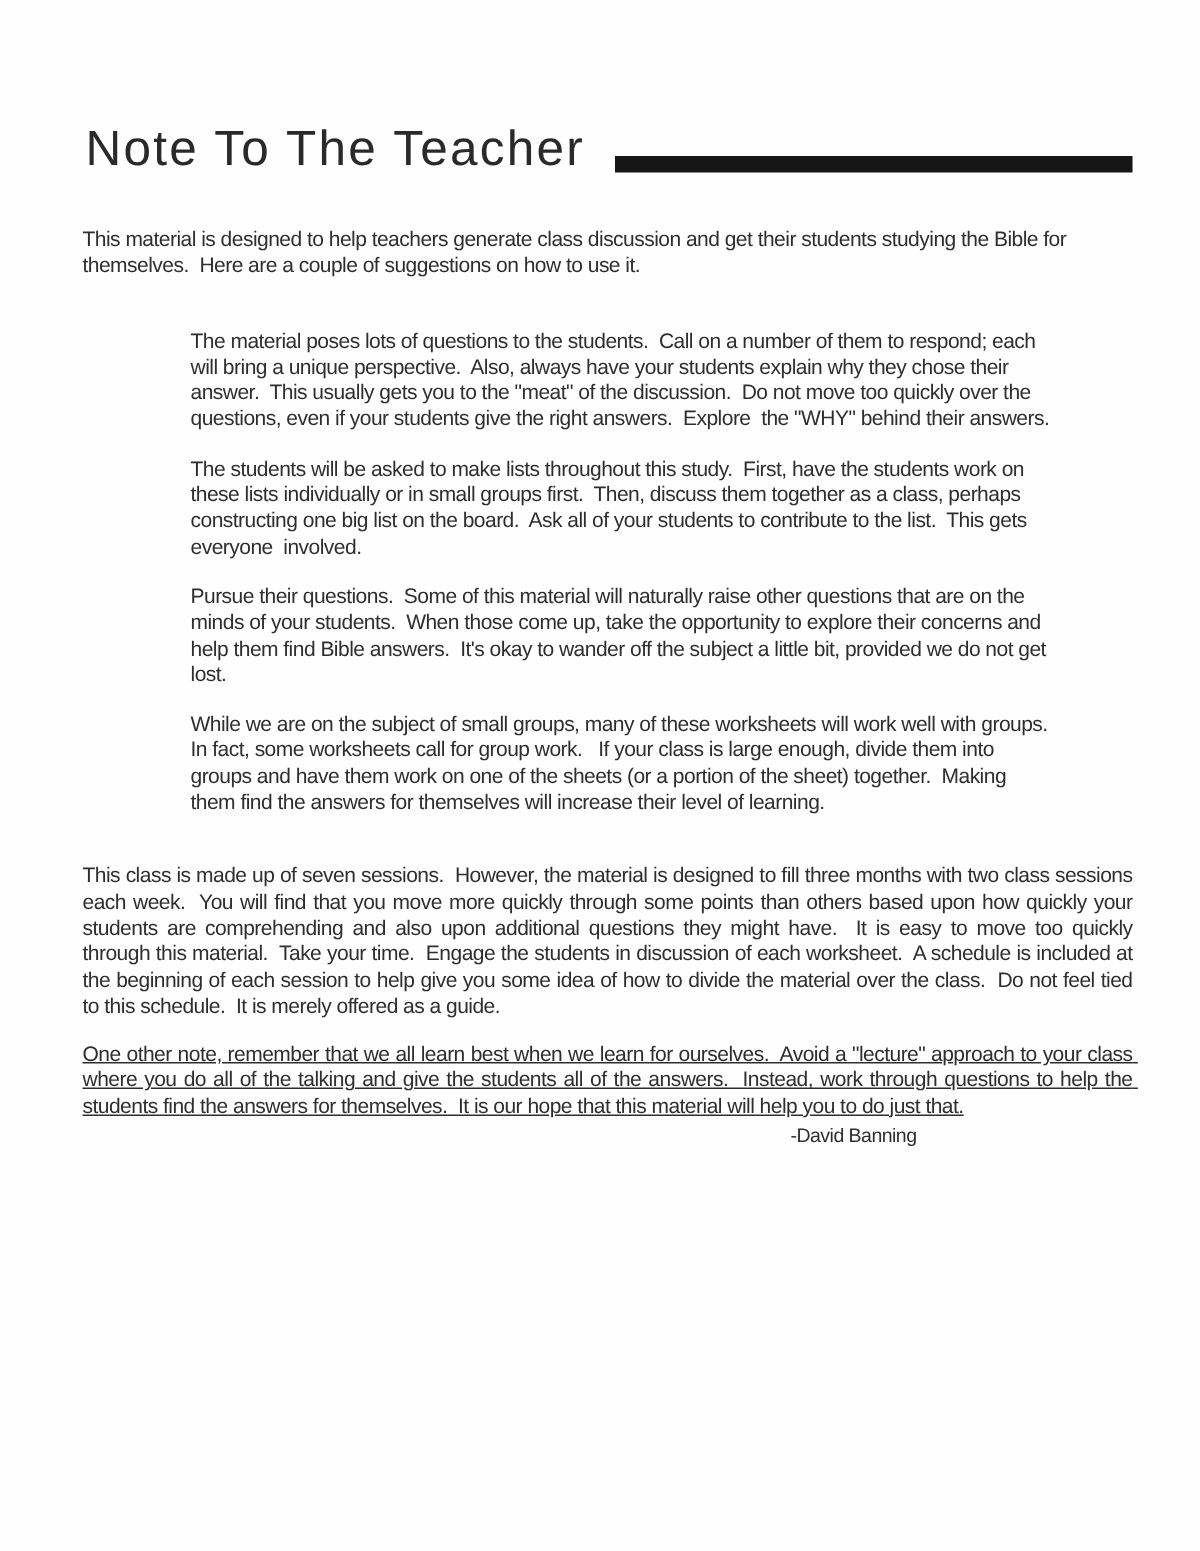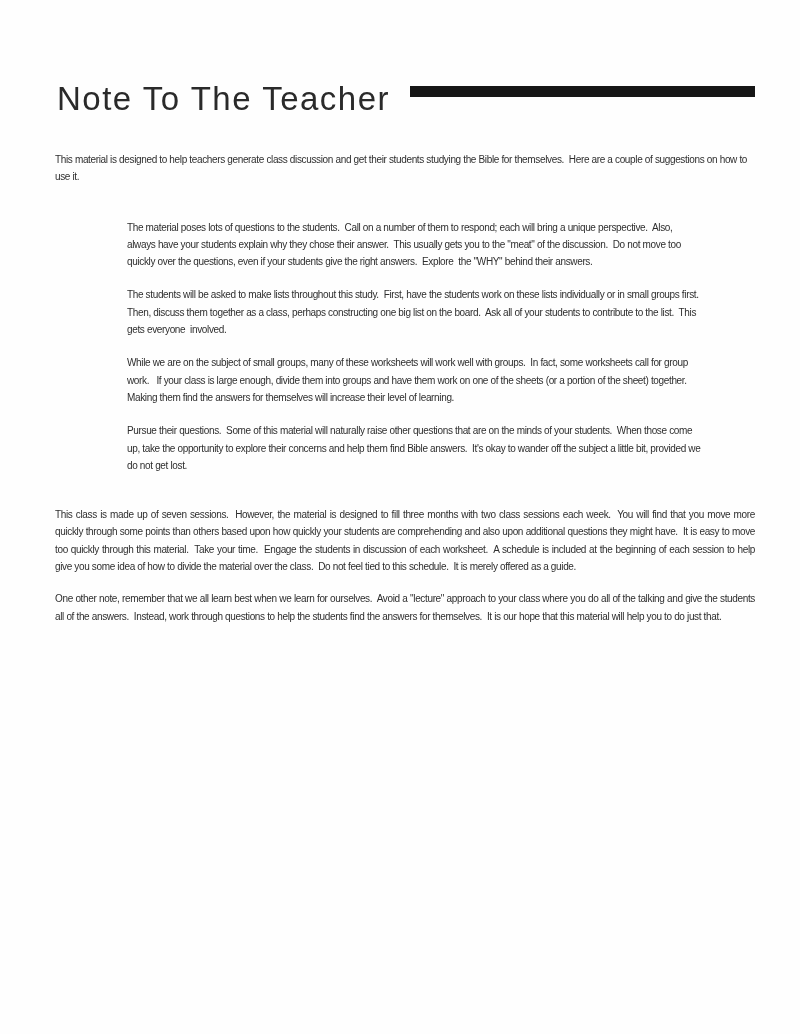--- a/index.html
+++ b/index.html
@@ -16,40 +16,40 @@
   }
   .page {
     width: 800px;
     height: 1034px;
     background: #fefefe;
     box-sizing: border-box;
     padding: 82px 45px 0 55px;
   }
   .title-row {
     display: flex;
-    align-items: flex-start;
+    align-items: flex-end;
     margin: 0 0 0 2px;
   }
   .page-title {
     font-size: 33px;
     font-weight: 400;
     letter-spacing: 1.5px;
     color: #2a2a2a;
     line-height: 1;
     white-space: nowrap;
   }
   .title-rule {
     flex: 1;
     height: 11px;
     background: #161616;
     margin-left: 20px;
     margin-top: 4px;
   }
   .body-text p {
-    font-size: 10px;
+    font-size: 14px;
     letter-spacing: -0.35px;
     line-height: 17.3px;
     margin: 0;
     white-space: pre-wrap;
   }
   .intro {
     margin-top: 36px !important;
     width: 705px;
   }
   .suggestions {
@@ -62,20 +62,21 @@
   }
   .closing-1 {
     margin-top: 32px !important;
     width: 700px;
     text-align: justify;
   }
   .closing-2 {
     margin-top: 15px !important;
     width: 700px;
     text-align: justify;
+    text-decoration: underline;
   }
   .signature {
     font-size: 13px;
     letter-spacing: -0.35px;
     line-height: 17.3px;
     margin-top: 2px;
     padding-left: 472px;
   }
 </style>
 </head>
@@ -88,24 +89,25 @@
     <div class="title-rule"></div>
   </div>
 
   <div class="body-text">
 
     <p class="intro">This material is designed to help teachers generate class discussion and get their students studying the Bible for themselves.  Here are a couple of suggestions on how to use it.</p>
 
     <div class="suggestions">
       <p>The material poses lots of questions to the students.  Call on a number of them to respond; each will bring a unique perspective.  Also, always have your students explain why they chose their answer.  This usually gets you to the "meat" of the discussion.  Do not move too quickly over the questions, even if your students give the right answers.  Explore  the "WHY" behind their answers.</p>
       <p>The students will be asked to make lists throughout this study.  First, have the students work on these lists individually or in small groups first.  Then, discuss them together as a class, perhaps constructing one big list on the board.  Ask all of your students to contribute to the list.  This gets everyone  involved.</p>
+      <p>Pursue their questions.  Some of this material will naturally raise other questions that are on the minds of your students.  When those come up, take the opportunity to explore their concerns and help them find Bible answers.  It's okay to wander off the subject a little bit, provided we do not get lost.</p>
       <p>While we are on the subject of small groups, many of these worksheets will work well with groups.  In fact, some worksheets call for group work.   If your class is large enough, divide them into groups and have them work on one of the sheets (or a portion of the sheet) together.  Making them find the answers for themselves will increase their level of learning.</p>
-      <p>Pursue their questions.  Some of this material will naturally raise other questions that are on the minds of your students.  When those come up, take the opportunity to explore their concerns and help them find Bible answers.  It's okay to wander off the subject a little bit, provided we do not get lost.</p>
     </div>
 
     <p class="closing-1">This class is made up of seven sessions.  However, the material is designed to fill three months with two class sessions each week.  You will find that you move more quickly through some points than others based upon how quickly your students are comprehending and also upon additional questions they might have.  It is easy to move too quickly through this material.  Take your time.  Engage the students in discussion of each worksheet.  A schedule is included at the beginning of each session to help give you some idea of how to divide the material over the class.  Do not feel tied to this schedule.  It is merely offered as a guide.</p>
 
     <p class="closing-2">One other note, remember that we all learn best when we learn for ourselves.  Avoid a "lecture" approach to your class where you do all of the talking and give the students all of the answers.  Instead, work through questions to help the students find the answers for themselves.  It is our hope that this material will help you to do just that.</p>
 
+    <div class="signature">-David Banning</div>
 
   </div>
 
 </div>
 
 </body></html>

